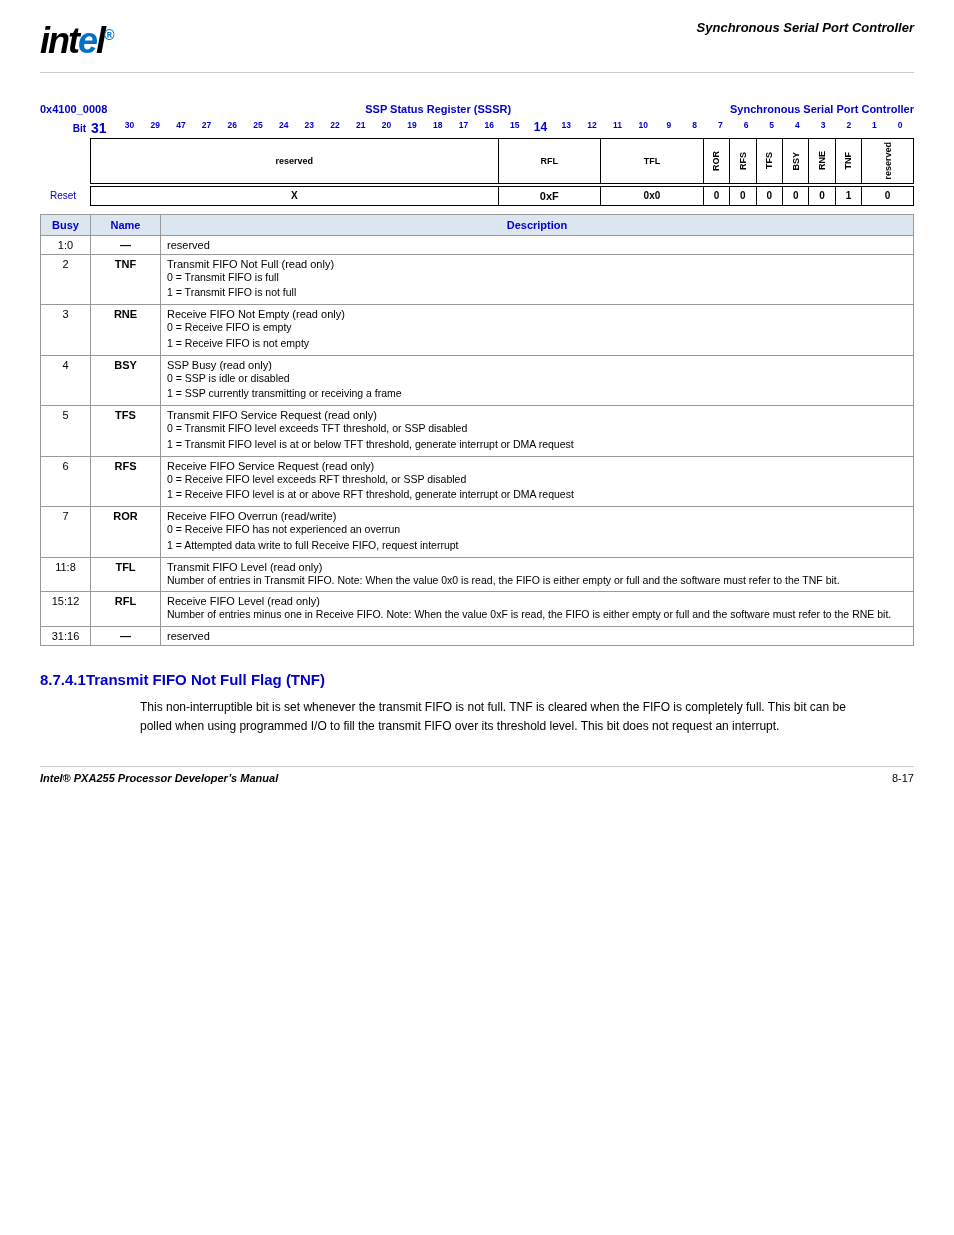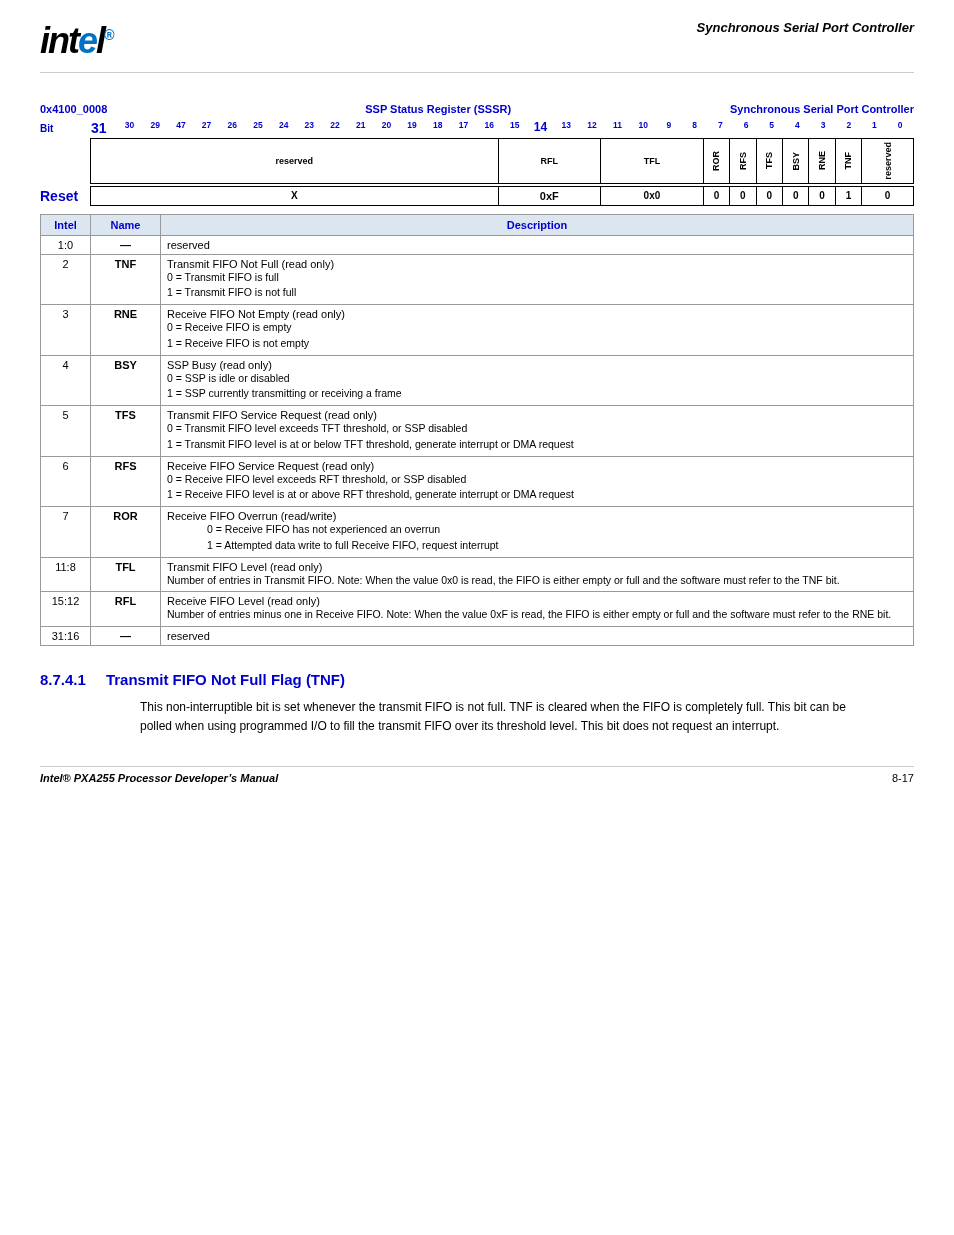--- a/index.html
+++ b/index.html
@@ -144,21 +144,21 @@
 
 <div style="margin-top: 10px;">
 
   <div class="register-header">
     <span class="reg-addr">0x4100_0008</span>
     <span class="reg-name">SSP Status Register (SSSR)</span>
     <span class="reg-ctrl">Synchronous Serial Port Controller</span>
   </div>
 
   <div style="display:flex; align-items:center; margin-bottom:2px;">
-    <div style="width:50px; padding-right:4px; color:#0000cc; font-weight:bold; font-size:10px;">Bit</div>
+    <div style="width:50px; text-align:right; padding-right:4px; color:#0000cc; font-weight:bold; font-size:10px;">Bit</div>
     <div style="flex:1; display:flex; justify-content:space-between; padding: 0 1px;">
 
     <span style="font-size: 14px; color: rgb(0, 0, 204); font-weight: bold; text-align: left; flex: 1 1 0%;">31</span>
         <span style="font-size: 8.5px; color: rgb(0, 0, 204); font-weight: bold; text-align: center; flex: 1 1 0%;">30</span>
         <span style="font-size: 8.5px; color: rgb(0, 0, 204); font-weight: bold; text-align: center; flex: 1 1 0%;">29</span>
         <span style="font-size: 8.5px; color: rgb(0, 0, 204); font-weight: bold; text-align: center; flex: 1 1 0%;">47</span>
         <span style="font-size: 8.5px; color: rgb(0, 0, 204); font-weight: bold; text-align: center; flex: 1 1 0%;">27</span>
         <span style="font-size: 8.5px; color: rgb(0, 0, 204); font-weight: bold; text-align: center; flex: 1 1 0%;">26</span>
         <span style="font-size: 8.5px; color: rgb(0, 0, 204); font-weight: bold; text-align: center; flex: 1 1 0%;">25</span>
         <span style="font-size: 8.5px; color: rgb(0, 0, 204); font-weight: bold; text-align: center; flex: 1 1 0%;">24</span>
@@ -214,40 +214,40 @@
         <div style="flex: 1 1 0%; border-top: 1px solid rgb(0, 0, 0); border-bottom: 1px solid rgb(0, 0, 0); border-left: 1px solid rgb(0, 0, 0); border-image: initial; text-align: center; font-weight: bold; font-size: 9px; display: flex; align-items: center; justify-content: center; min-height: 38px; border-right: none; position: relative;">
           <span style="writing-mode: vertical-rl; transform: rotate(180deg); font-size: 9px; font-weight: bold; padding: 3px 0px;">TNF</span>
         </div>
         <div style="flex: 2 1 0%; border: 1px solid rgb(0, 0, 0); text-align: center; font-weight: bold; font-size: 9px; display: flex; align-items: center; justify-content: center; min-height: 38px; position: relative;">
           <span style="writing-mode: vertical-rl; transform: rotate(180deg); font-size: 9px; font-weight: bold; padding: 3px 0px;">reserved</span>
         </div>
       </div>
   </div>
 
   <div style="display:flex; align-items:center; margin-bottom:8px;">
-    <div style="width:50px; text-align:left; padding-right:4px; color:#0000cc; font-weight:bold; font-size:14px;">Reset</div>
+    <div style="width:50px; text-align:center; padding-right:4px; color:#0000cc; font-weight:normal; font-size:10px;">Reset</div>
     <div style="flex:1; display:flex;">
 
     <div style="flex: 16 1 0%; border-top: 1px solid rgb(0, 0, 0); border-bottom: 1px solid rgb(0, 0, 0); border-left: 1px solid rgb(0, 0, 0); border-image: initial; text-align: center; font-size: 10px; font-weight: bold; height: 20px; display: flex; align-items: center; justify-content: center; border-right: none;">X</div>
         <div style="flex: 4 1 0%; border-top: 1px solid rgb(0, 0, 0); border-bottom: 1px solid rgb(0, 0, 0); border-left: 1px solid rgb(0, 0, 0); border-image: initial; text-align: center; font-size: 11px; font-weight: bold; height: 20px; display: flex; align-items: center; justify-content: center; border-right: none;">0xF</div>
         <div style="flex: 4 1 0%; border-top: 1px solid rgb(0, 0, 0); border-bottom: 1px solid rgb(0, 0, 0); border-left: 1px solid rgb(0, 0, 0); border-image: initial; text-align: center; font-size: 10px; font-weight: bold; height: 20px; display: flex; align-items: center; justify-content: center; border-right: none;">0x0</div>
         <div style="flex: 1 1 0%; border-top: 1px solid rgb(0, 0, 0); border-bottom: 1px solid rgb(0, 0, 0); border-left: 1px solid rgb(0, 0, 0); border-image: initial; text-align: center; font-size: 10px; font-weight: bold; height: 20px; display: flex; align-items: center; justify-content: center; border-right: none;">0</div>
         <div style="flex: 1 1 0%; border-top: 1px solid rgb(0, 0, 0); border-bottom: 1px solid rgb(0, 0, 0); border-left: 1px solid rgb(0, 0, 0); border-image: initial; text-align: center; font-size: 10px; font-weight: bold; height: 20px; display: flex; align-items: center; justify-content: center; border-right: none;">0</div>
         <div style="flex: 1 1 0%; border-top: 1px solid rgb(0, 0, 0); border-bottom: 1px solid rgb(0, 0, 0); border-left: 1px solid rgb(0, 0, 0); border-image: initial; text-align: center; font-size: 10px; font-weight: bold; height: 20px; display: flex; align-items: center; justify-content: center; border-right: none;">0</div>
         <div style="flex: 1 1 0%; border-top: 1px solid rgb(0, 0, 0); border-bottom: 1px solid rgb(0, 0, 0); border-left: 1px solid rgb(0, 0, 0); border-image: initial; text-align: center; font-size: 10px; font-weight: bold; height: 20px; display: flex; align-items: center; justify-content: center; border-right: none;">0</div>
         <div style="flex: 1 1 0%; border-top: 1px solid rgb(0, 0, 0); border-bottom: 1px solid rgb(0, 0, 0); border-left: 1px solid rgb(0, 0, 0); border-image: initial; text-align: center; font-size: 10px; font-weight: bold; height: 20px; display: flex; align-items: center; justify-content: center; border-right: none;">0</div>
         <div style="flex: 1 1 0%; border-top: 1px solid rgb(0, 0, 0); border-bottom: 1px solid rgb(0, 0, 0); border-left: 1px solid rgb(0, 0, 0); border-image: initial; text-align: center; font-size: 10px; font-weight: bold; height: 20px; display: flex; align-items: center; justify-content: center; border-right: none;">1</div>
         <div style="flex: 2 1 0%; border: 1px solid rgb(0, 0, 0); text-align: center; font-size: 10px; font-weight: bold; height: 20px; display: flex; align-items: center; justify-content: center;">0</div>
       </div>
   </div>
 
   <table class="main-table">
     <thead>
       <tr>
-        <th class="bits-col">Intel</th>
+        <th class="bits-col">Busy</th>
         <th class="name-col">Name</th>
         <th class="desc-col">Description</th>
       </tr>
     </thead>
     <tbody id="main-table-body">
     <tr>
           <td class="bits-col">1:0</td>
           <td class="name-col">—</td>
           <td class="desc-col">reserved</td>
         </tr>
@@ -294,21 +294,21 @@
             <div class="desc-title">Receive FIFO Service Request (read only)</div>
             <div class="desc-sub" style="white-space: pre-line;">0 =  Receive FIFO level exceeds RFT threshold, or SSP disabled
 1 =  Receive FIFO level is at or above RFT threshold, generate interrupt or DMA request</div>
           </td>
         </tr>
         <tr>
           <td class="bits-col">7</td>
           <td class="name-col">ROR</td>
           <td class="desc-col">
             <div class="desc-title">Receive FIFO Overrun (read/write)</div>
-            <div class="desc-sub" style="white-space: pre-line; margin-left: 40px;">0 =  Receive FIFO has not experienced an overrun
+            <div class="desc-sub" style="white-space: pre-line;">0 =  Receive FIFO has not experienced an overrun
 1 =  Attempted data write to full Receive FIFO, request interrupt</div>
           </td>
         </tr>
         <tr>
           <td class="bits-col">11:8</td>
           <td class="name-col">TFL</td>
           <td class="desc-col">
             <div class="desc-title">Transmit FIFO Level (read only)</div>
             <div class="desc-sub" style="white-space: pre-line;">Number of entries in Transmit FIFO. Note: When the value 0x0 is read, the FIFO is either empty or full and the software must refer to the TNF bit.</div>
           </td>
@@ -323,21 +323,21 @@
         </tr>
         <tr>
           <td class="bits-col">31:16</td>
           <td class="name-col">—</td>
           <td class="desc-col">reserved</td>
         </tr>
       </tbody>
   </table>
 </div>
 
-<div class="section-heading" style="display:flex; align-items:baseline; gap:20px;">
+<div class="section-heading" style="display:flex; align-items:baseline; ">
   <span class="section-num">8.7.4.1</span>
   <span class="section-title">Transmit FIFO Not Full Flag (TNF)</span>
 </div>
 <div class="section-body">This non-interruptible bit is set whenever the transmit FIFO is not full. TNF is cleared when the FIFO is completely full. This bit can be polled when using programmed I/O to fill the transmit FIFO over its threshold level. This bit does not request an interrupt.</div>
 
 <div class="footer">
   <div class="footer-left">Intel® PXA255 Processor Developer’s Manual</div>
   <div class="footer-right">8-17</div>
 </div>
 

